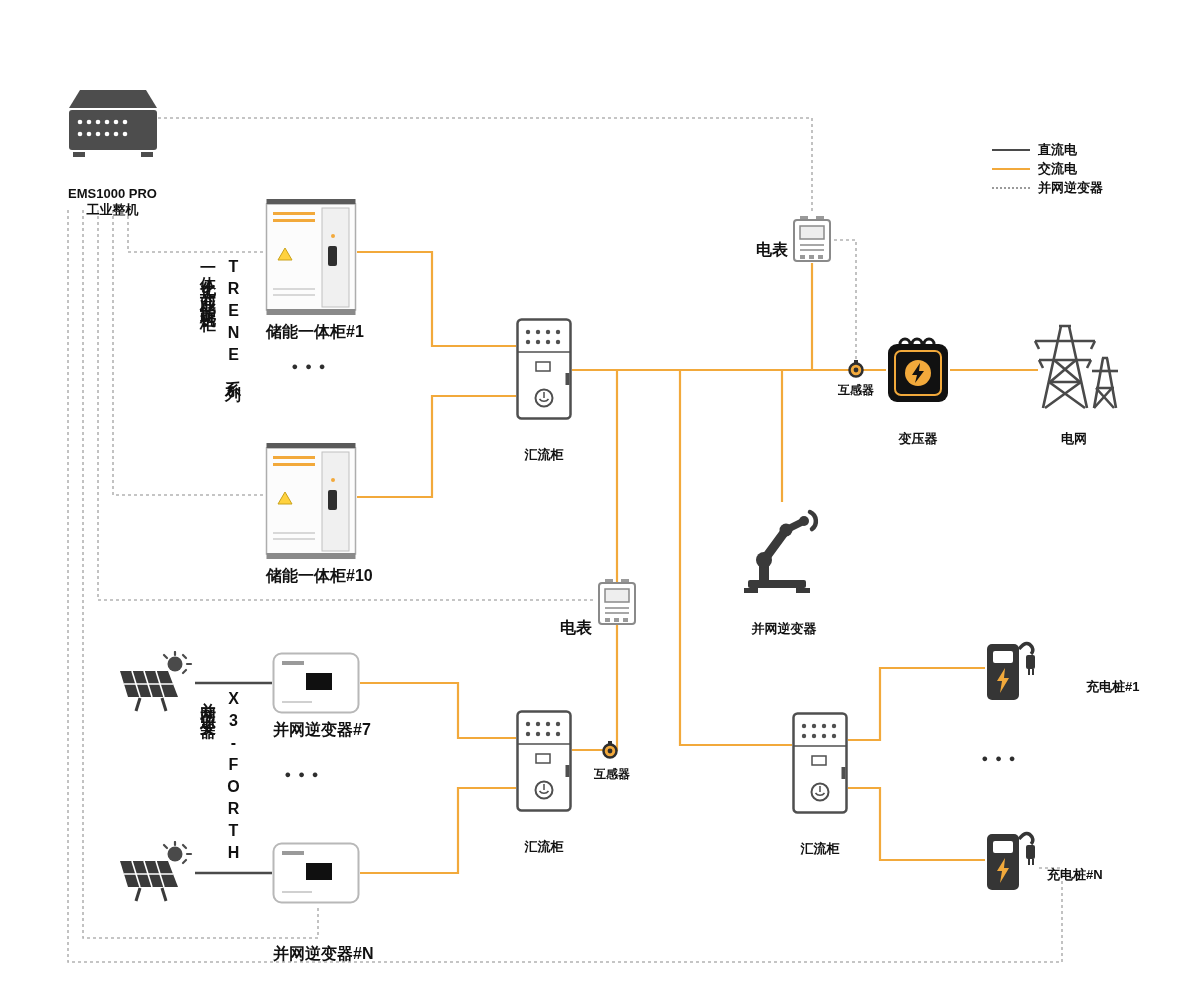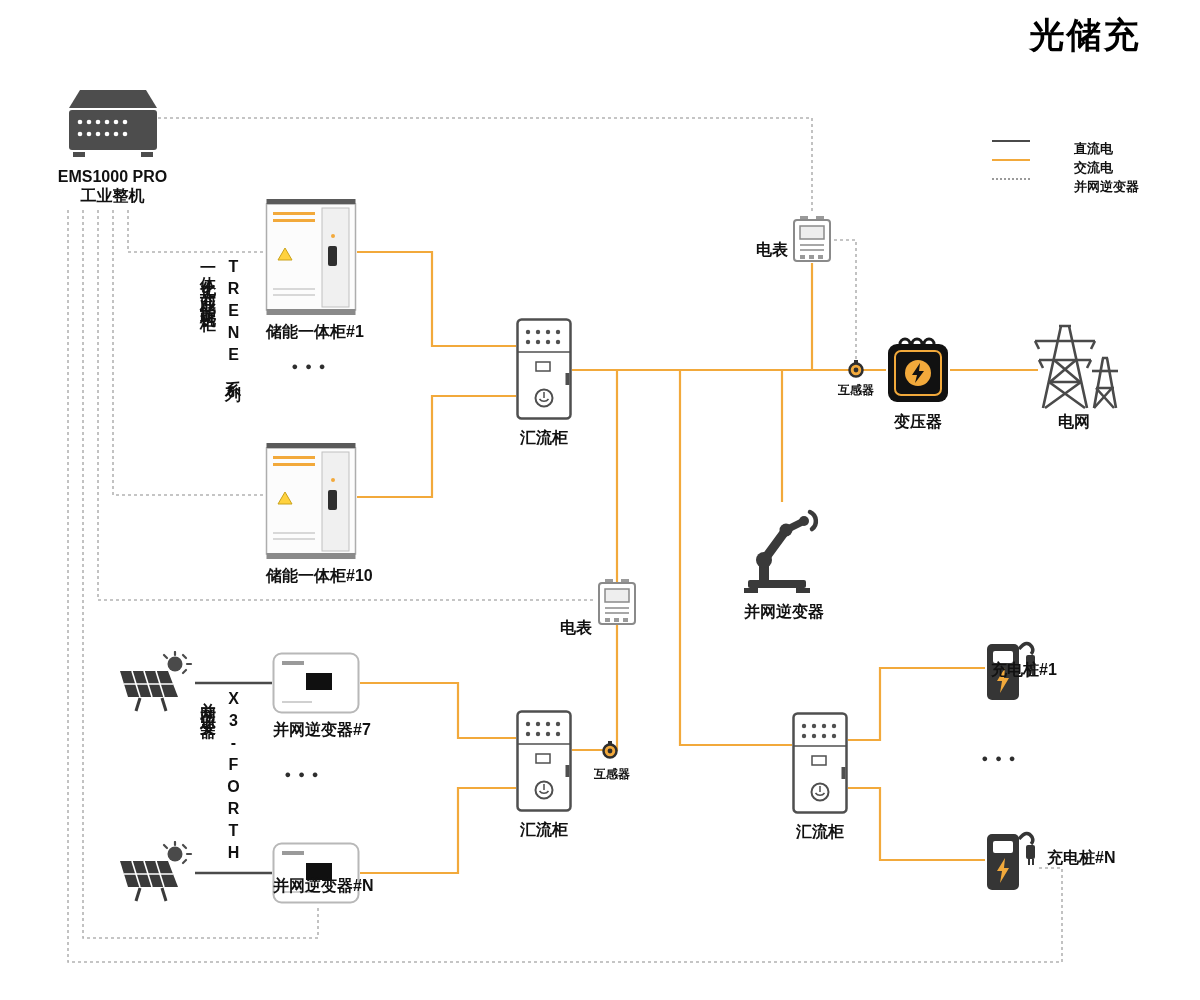--- a/index.html
+++ b/index.html
@@ -6,31 +6,31 @@
   html,body { background:#ffffff; }
   body { font-family:"Liberation Sans","DejaVu Sans",sans-serif; color:#1a1a1a; }
   .stage { position:relative; width:1200px; height:1000px; background:#ffffff; overflow:hidden; }
   .abs { position:absolute; }
   .wires { position:absolute; left:0; top:0; }
   .wires .ac polyline, .wires .ac line { stroke:#F2A93B; stroke-width:2.2; fill:none; }
   .wires .dc line { stroke:#4A4A4A; stroke-width:2.6; fill:none; }
   .wires .comm polyline { stroke:#B3B3B3; stroke-width:1.6; fill:none; stroke-dasharray:3 3; }
   .lbl { position:absolute; font-weight:700; color:#111; white-space:nowrap; }
   .f13 { font-size:16px; }
-  .f15 { font-size:16px; }
+  .f15 { font-size:13px;margin-top:18px; }
   .center { text-align:center; }
   .right { text-align:right; }
   .title { position:absolute; left:975px; top:12px; width:220px; text-align:center;
            font-size:35px; font-weight:700; color:#000; letter-spacing:2px; }
   .dots { position:absolute; font-size:11px; letter-spacing:7px; color:#2e2e2e; text-align:center; }
   .vlabel { position:absolute; writing-mode:vertical-rl; text-orientation:upright;
             font-weight:700; color:#111; font-size:16px; letter-spacing:5px; }
   .vlabel span { display:block; line-height:25px; }
   .legend { position:absolute; left:992px; top:140px; }
-  .legend-row { display:flex; height:19px;gap:36px; }
+  .legend-row { display:flex; align-items:center; height:19px; }
   .legend-swatch { display:inline-block; width:38px; margin-right:8px; }
   .sw-dc { border-top:2.5px solid #4A4A4A; }
   .sw-ac { border-top:2.5px solid #F2A93B; }
   .sw-comm { border-top:2px dotted #9a9a9a; }
   .legend-row .txt { font-size:13px; font-weight:700; color:#111; }
 </style>
 </head>
 <body>
 
 <div class="stage">
@@ -58,21 +58,20 @@
       <polyline points="360,873 458,873 458,788 516,788"></polyline>
       <polyline points="848,740 880,740 880,668 985,668"></polyline>
       <polyline points="848,788 880,788 880,860 985,860"></polyline>
     </g>
     <g class="dc">
       <line x1="195" y1="683" x2="272" y2="683"></line>
       <line x1="195" y1="873" x2="272" y2="873"></line>
     </g>
   </svg>
 
-  <div class="title">光储充</div>
 
   <div class="legend">
     <div class="legend-row">
       <span class="legend-swatch sw-dc"></span>
       <span class="txt">直流电</span>
     </div>
     <div class="legend-row">
       <span class="legend-swatch sw-ac"></span>
       <span class="txt">交流电</span>
     </div>
@@ -331,21 +330,21 @@
   </div>
 
   <div class="abs" style="left:272px;top:842px">
     <svg width="88" height="62" viewBox="0 0 88 62">
       <rect x="1.5" y="1.5" width="85" height="59" rx="8" fill="#ffffff" stroke="#b8b8b8" stroke-width="2"></rect>
       <rect x="10" y="9" width="22" height="4" fill="#9a9a9a"></rect>
       <rect x="34" y="21" width="26" height="17" fill="#101010"></rect>
       <line x1="10" y1="50" x2="40" y2="50" stroke="#d0d0d0" stroke-width="2"></line>
     </svg>
   </div>
-  <div class="lbl f13" style="left:273px;top:876px">并网逆变器#N</div>
+  <div class="lbl f13" style="left:273px;top:944px">并网逆变器#N</div>
 
   <div class="abs" style="left:516px;top:710px">
     <svg width="56" height="102" viewBox="0 0 56 102">
       <rect x="1.5" y="1.5" width="53" height="99" rx="4" fill="#ffffff" stroke="#4f4f4f" stroke-width="2.5"></rect>
       <g fill="#4f4f4f">
         <circle cx="12" cy="14" r="2.2"></circle>
           <circle cx="22" cy="14" r="2.2"></circle>
           <circle cx="32" cy="14" r="2.2"></circle>
           <circle cx="42" cy="14" r="2.2"></circle>
         <circle cx="12" cy="24" r="2.2"></circle>
@@ -388,21 +387,21 @@
     <svg width="52" height="66" viewBox="0 0 52 66">
       <rect x="2" y="8" width="32" height="56" rx="5" fill="#353535"></rect>
       <rect x="8" y="15" width="20" height="12" rx="2" fill="#ffffff"></rect>
       <polygon points="20,32 12,45 17,45 15,57 24,42 19,42" fill="#f2a93b"></polygon>
       <path d="M34,13 q8,-10 13,-2 q2,4 -1,7" stroke="#353535" stroke-width="3.5" fill="none"></path>
       <rect x="41" y="19" width="9" height="14" rx="2" fill="#353535"></rect>
       <rect x="43" y="33" width="2" height="6" fill="#353535"></rect>
         <rect x="47" y="33" width="2" height="6" fill="#353535"></rect>
     </svg>
   </div>
-  <div class="lbl f15" style="left:991px;top:660px">充电桩#1</div>
+  <div class="lbl f15" style="left:1086px;top:660px">充电桩#1</div>
 
   <div class="dots" style="left:972px;top:752px;width:60px">●●●</div>
 
   <div class="abs" style="left:985px;top:826px">
     <svg width="52" height="66" viewBox="0 0 52 66">
       <rect x="2" y="8" width="32" height="56" rx="5" fill="#353535"></rect>
       <rect x="8" y="15" width="20" height="12" rx="2" fill="#ffffff"></rect>
       <polygon points="20,32 12,45 17,45 15,57 24,42 19,42" fill="#f2a93b"></polygon>
       <path d="M34,13 q8,-10 13,-2 q2,4 -1,7" stroke="#353535" stroke-width="3.5" fill="none"></path>
       <rect x="41" y="19" width="9" height="14" rx="2" fill="#353535"></rect>

